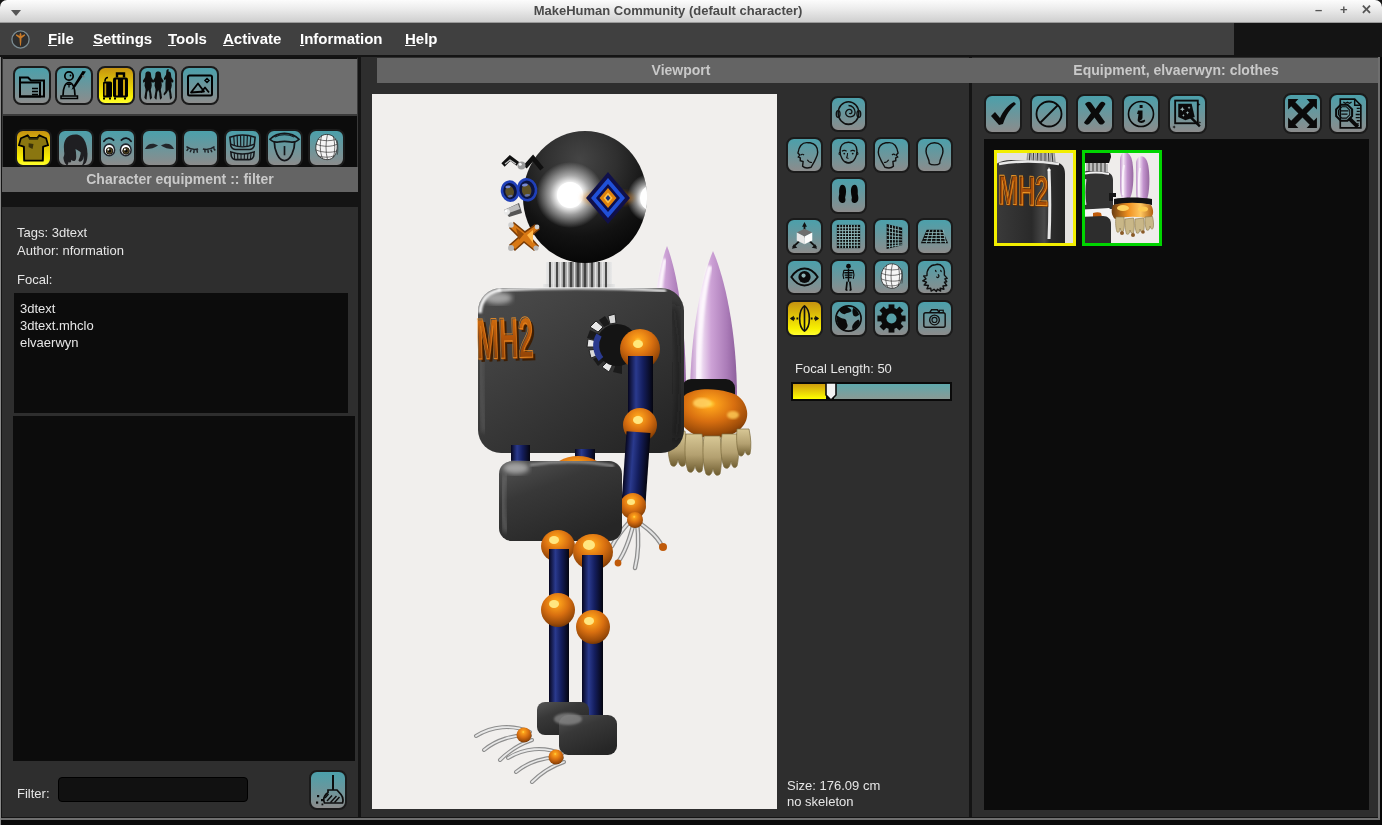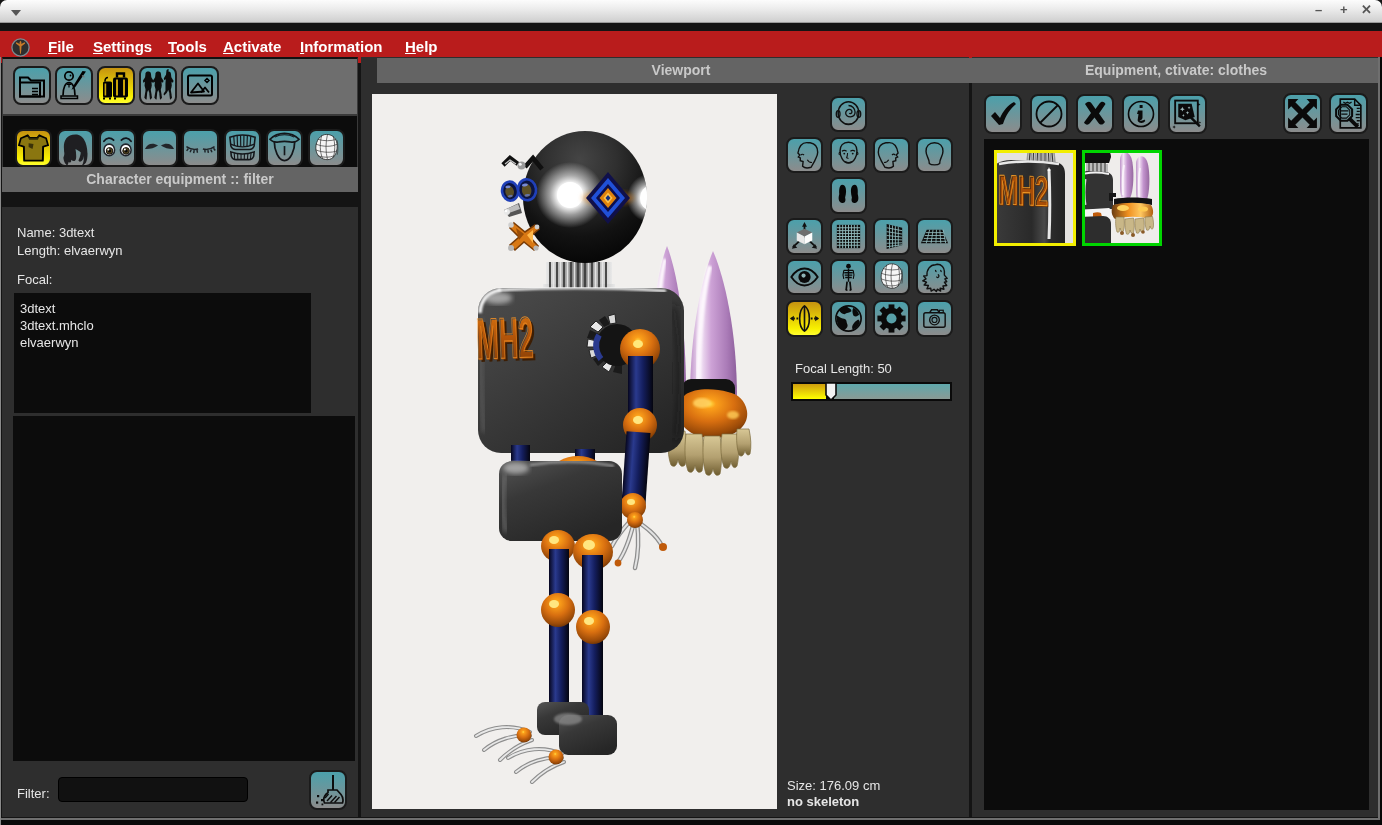--- a/index.html
+++ b/index.html
@@ -12,40 +12,41 @@
 #titlebar { position:absolute; left:0; top:0; width:1382px; height:23px;
   background:linear-gradient(#fcfcfc, #ececec 40%, #cfcfcf);
   border-radius:7px 7px 0 0; border-bottom:1px solid #9a9a9a; }
 #titletext { position:absolute; left:0; top:3px; width:1336px; text-align:center;
   font-size:13px; font-weight:bold; color:#4a4a4a; }
 #tri { position:absolute; left:11px; top:10px; width:0; height:0;
   border-left:5px solid transparent; border-right:5px solid transparent; border-top:6px solid #555; }
 .winbtn { position:absolute; top:2px; font-size:13px; font-weight:bold; color:#565656; }
 
 
-#menubar { position:absolute; left:0; top:31px; width:1382px; height:32px; background:#b91c1c; }
+#menubar { position:absolute; left:0; top:23px; width:1234px; height:32px; background:#404040; }
 .mitem { position:absolute; top:7px; font-size:15px; font-weight:bold; color:#fff; }
 .mitem u { text-decoration:underline; }
 
 
 .hdr { position:absolute; height:25px; background:#646464; color:#c9c9c9; font-weight:bold;
   font-size:14px; text-align:center; line-height:25px; }
 .darkpanel { position:absolute; background:#2e2e2e; }
 .blackbox { position:absolute; background:#0c0c0c; }
 .icon { position:absolute; border-radius:8px; border:2px solid #1b1b1b;
   background:linear-gradient(#4ba0ab, #8c8c8c); }
 .icon.yellow { background:linear-gradient(#c69310, #f8ef00 80%, #ffff30); }
 .icon svg { position:absolute; left:0; top:0; width:100%; height:100%; }
 .txt { position:absolute; color:#e6e6e6; font-size:13px; }
 </style>
 </head>
 <body>
 <div id="win">
 
   <div id="titlebar">
+    <div id="titletext">MakeHuman Community (default character)</div>
     <div id="tri"></div>
     <div class="winbtn" style="left:1315px;">–</div>
     <div class="winbtn" style="left:1340px;">+</div>
     <div class="winbtn" style="left:1361px;">✕</div>
   </div>
 
   <div id="menubar">
     <svg style="position:absolute;left:11px;top:7px;" width="19" height="19" viewBox="0 0 19 19">
       <circle cx="9.5" cy="9.5" r="8.6" fill="#2e2e2e" stroke="#7b8d94" stroke-width="1.3"></circle>
       <path d="M9.5 2.8 c0.9 0.9 1.2 2 0.8 3.2 l3.2-1.8 c0.5 0.3 0.7 0.8 0.6 1.4 l-3.6 2.6 c-0.1 2.6-0.3 5.2-0.6 7.4 c-0.1 0.6-0.7 0.6-0.8 0 c-0.3-2.2-0.5-4.8-0.6-7.4 l-3.6-2.6 c-0.1-0.6 0.1-1.1 0.6-1.4 l3.2 1.8 c-0.4-1.2-0.1-2.3 0.8-3.2 z" fill="#c87a28"></path>
@@ -190,24 +191,24 @@
       <svg viewBox="0 0 34 34">
     <path d="M17 3 c7 0 11 5 11 12 c0 8-4 14-10 14 c-6 0-12-4-12-12 c0-8 5-14 11-14 z" fill="#f4f4f4" stroke="#222" stroke-width="0.8"></path>
     <g stroke="#333" stroke-width="0.7" fill="none">
       <path d="M8 8 c6 2 14 2 19 0 M6 13 c8 3 16 3 22 0 M6 19 c8 3 16 3 22 1 M8 25 c6 2 12 2 17 0"></path>
       <path d="M12 4 c-2 8-2 17 1 24 M18 3 c-2 8-2 18 0 26 M24 5 c2 7 2 16 0 22 M28 9 c1 5 1 12 0 15"></path>
     </g>
   </svg>
     </div>
   <div class="hdr" style="left:2px; top:167px; width:356px;">Character equipment :: filter</div>
   <div class="darkpanel" style="left:2px; top:207px; width:356px; height:556px;"></div>
-  <div class="txt" style="left:17px; top:225px;">Name: 3dtext</div>
-  <div class="txt" style="left:17px; top:243px;">Length: elvaerwyn</div>
+  <div class="txt" style="left:17px; top:225px;">Tags: 3dtext</div>
+  <div class="txt" style="left:17px; top:243px;">Author: nformation</div>
   <div class="txt" style="left:17px; top:272px;">Focal:</div>
-  <div class="blackbox" style="left:14px; top:293px; width:297px; height:120px;text-align:center;">
+  <div class="blackbox" style="left:14px; top:293px; width:334px; height:120px;text-align:center;">
     <div class="txt" style="left:6px; top:8px;">3dtext</div>
     <div class="txt" style="left:6px; top:25px;">3dtext.mhclo</div>
     <div class="txt" style="left:6px; top:42px;">elvaerwyn</div>
   </div>
   <div class="blackbox" style="left:13px; top:416px; width:342px; height:345px;"></div>
   <div class="darkpanel" style="left:2px; top:763px; width:356px; height:54px;"></div>
   <div class="txt" style="left:17px; top:786px;">Filter:</div>
   <div class="abs" style="left:58px; top:777px; width:190px; height:25px; background:#111; border:1px solid #000; border-radius:4px;"></div>
   <div class="icon" id="broom" style="left:309px; top:770px; width:38px; height:40px;">
       <svg viewBox="0 0 34 34">
@@ -642,24 +643,24 @@
 
   <div class="txt" style="left:795px; top:361px;">Focal Length: 50</div>
   <div class="abs" id="slider" style="left:791px; top:382px; width:161px; height:19px; background:#0a0a0a;">
     <div class="abs" style="left:2px; top:2px; width:33px; height:15px; background:linear-gradient(#cf9d0e,#ffff00);"></div>
     <div class="abs" style="left:43px; top:2px; width:116px; height:15px; background:linear-gradient(#5fa8ac,#8a9a94);"></div>
     <svg class="abs" style="left:34px; top:0;" width="12" height="19" viewBox="0 0 12 19">
       <path d="M1 1 h10 v12 l-5 5 l-5-5 z" fill="#f2f2f2" stroke="#0a0a0a" stroke-width="1.6"></path>
     </svg>
   </div>
   <div class="txt" style="left:787px; top:778px;">Size: 176.09 cm</div>
-  <div class="txt" style="left:787px; top:794px;font-weight:bold;">no skeleton</div>
+  <div class="txt" style="left:787px; top:794px;">no skeleton</div>
 
   <div class="darkpanel" style="left:972px; top:57px; width:408px; height:760px;"></div>
-  <div class="hdr" style="left:972px; top:58px; width:408px;">Equipment, ctivate: clothes</div>
+  <div class="hdr" style="left:972px; top:58px; width:408px;">Equipment, elvaerwyn: clothes</div>
   <div class="blackbox" style="left:984px; top:139px; width:385px; height:671px;"></div>
 
   <div class="icon" style="left:984px; top:94px; width:38px; height:40px;">
       <svg viewBox="0 0 34 34">
     <path d="M5 19 l4-4 l5 6 c3-7 8-13 14-16 l2 2 c-6 5-10 11-13 20 l-4 1 z" fill="#0a0a0a"></path>
   </svg>
     </div>
   <div class="icon" style="left:1030px; top:94px; width:38px; height:40px;">
       <svg viewBox="0 0 34 34">
     <circle cx="17" cy="17" r="12.5" fill="none" stroke="#0a0a0a" stroke-width="1.8"></circle>

